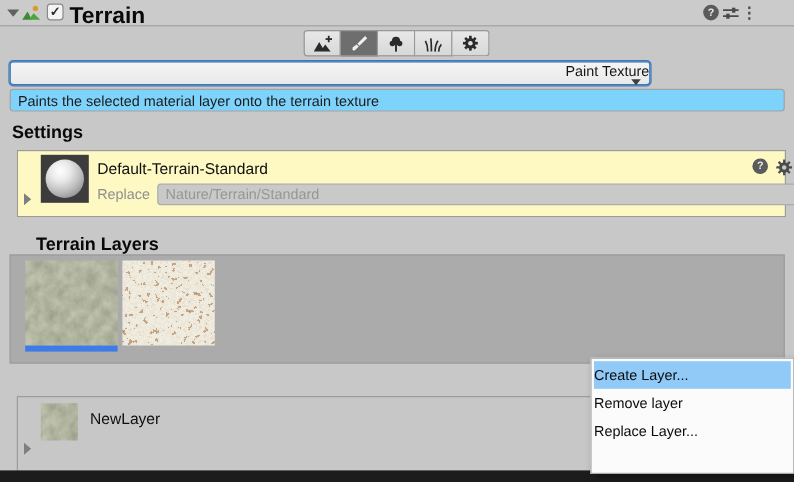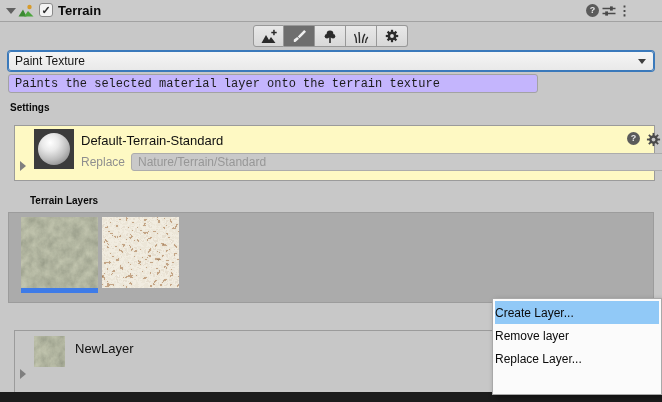--- a/index.html
+++ b/index.html
@@ -22,21 +22,21 @@
   }
   .foldout-closed{
     width:0;height:0;border-top:5px solid transparent;border-bottom:5px solid transparent;
     border-left:6px solid #7F7F7F;
   }
   .checkbox{
     width:14px;height:14px;background:#F4F4F4;border:1px solid #8A8A8A;border-radius:3px;
     display:flex;align-items:center;justify-content:center;
     font-size:11px;font-weight:bold;color:#2E2E2E;line-height:1;box-sizing:border-box;
   }
-  .hdr-title{font-size:13px;font-weight:bold;color:#090909;}
+  .hdr-title{font-size:19px;font-weight:bold;color:#090909;}
   .help-circle{
     width:13px;height:13px;border-radius:50%;background:#5B5B5B;color:#E8E8E8;
     display:flex;align-items:center;justify-content:center;
     font-size:9px;font-weight:bold;line-height:1;
   }
   .kebab{font-size:13px;color:#4A4A4A;font-weight:bold;line-height:1;}
 
   
   .toolbar{left:253px; top:25px; display:flex;}
   .tool-btn{
@@ -44,39 +44,39 @@
     background:linear-gradient(#E8E8E8,#D8D8D8);
     border:1px solid #989898;border-left:none;
     display:flex;align-items:center;justify-content:center;
   }
   .tool-btn:first-child{border-left:1px solid #989898;border-radius:3px 0 0 3px;}
   .tool-btn:last-child{border-radius:0 3px 3px 0;}
   .tool-btn.active{background:#6E6E6E;}
 
   
   .paint-dd{
-    left:8px; top:51px; width:646px; height:20px; box-sizing:border-box;
+    left:8px; top:51px; width:534px; height:20px; box-sizing:border-box;
     background:linear-gradient(#F5F5F5,#E9E9E9);
     border:1px solid #3A79BB; box-shadow:0 0 0 1px #3A79BB;
-    border-radius:3px; display:flex; align-items:center;
+    border-radius:3px; display:flex; align-items:flex-end;flex-direction:column;
   }
   .paint-dd .val{font-size:12px;color:#161616;padding-left:6px;flex:1;}
   .dd-arrow{
     width:0;height:0;border-left:4px solid transparent;border-right:4px solid transparent;
     border-top:5px solid #3E3E3E;margin-right:7px;
   }
   
   .help-box{
-    left:8px; top:74px; width:530px; height:19px; box-sizing:border-box;
-    background:#c4b5fd;border:1px solid #A3A3A3;border-radius:3px;
-    display:flex;align-items:center;font-family:Liberation Mono, monospace;
+    left:8px; top:74px; width:646px; height:19px; box-sizing:border-box;
+    background:#7dd3fc;border:1px solid #A3A3A3;border-radius:3px;
+    display:flex;align-items:center;
   }
   .help-box span{font-size:12px;color:#1B1B1B;padding-left:6px;}
 
-  .section-heading{font-size:10px;font-weight:bold;color:#090909;}
+  .section-heading{font-size:15px;font-weight:bold;color:#090909;}
 
   
   .material-box{
     left:14px; top:125px; width:641px; height:56px; box-sizing:border-box;
     background:#fef9c3;border:1px solid #9B9B9B;
   }
   .mat-preview{
     left:19px; top:3px; width:40px; height:40px; background:#3C3C3C;
     display:flex;align-items:center;justify-content:center;
   }

